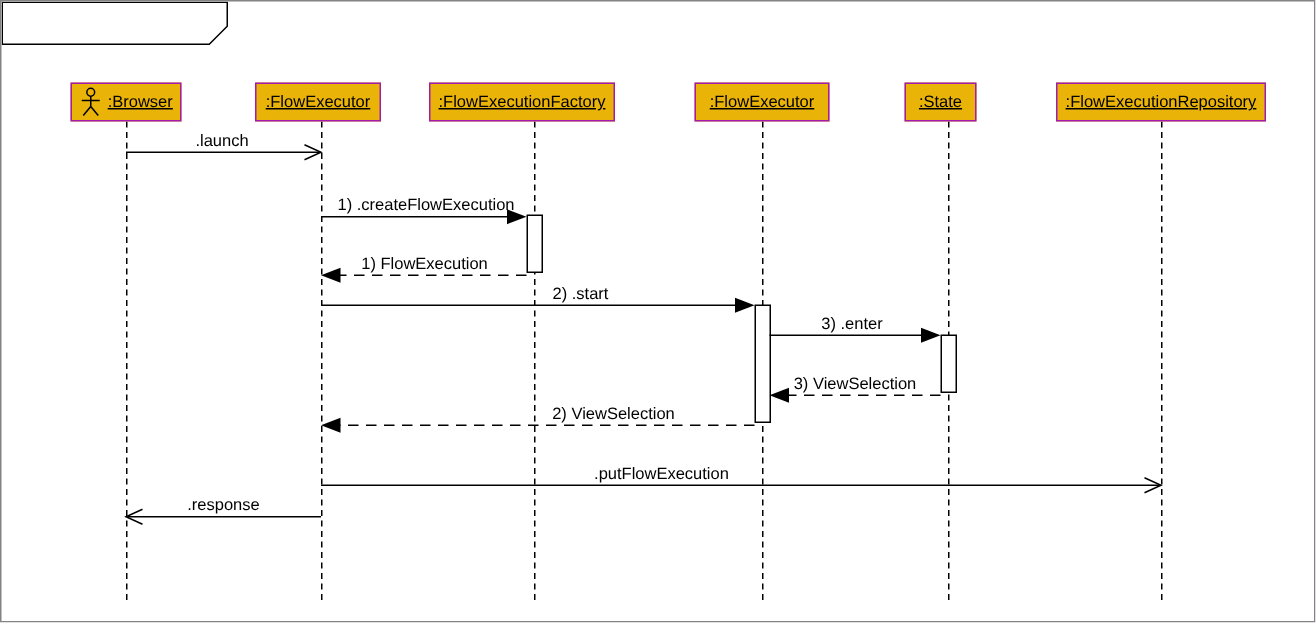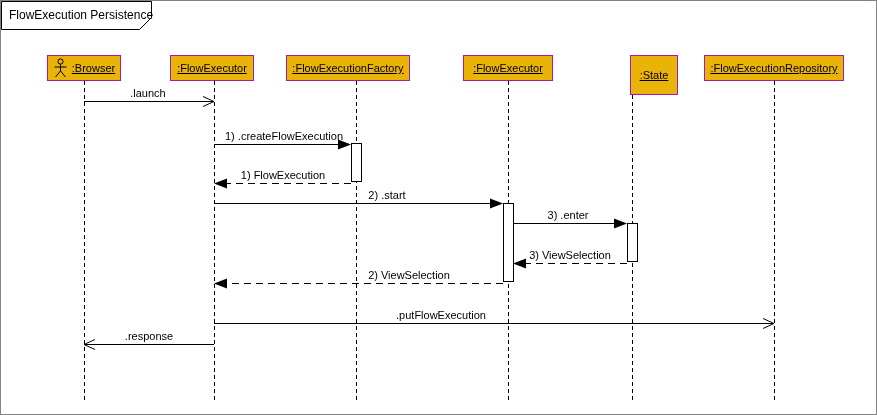--- a/index.html
+++ b/index.html
@@ -36,21 +36,20 @@
   #vector-layer text { font-family:"Liberation Sans", sans-serif; font-size:11px; fill:#000; }
 </style>
 </head>
 <body>
 
 <div class="stage">
 
   <svg class="title-tab" width="160" height="32">
     <path d="M 0.5 0.5 H 150.5 V 16.5 L 138.5 28.5 H 0.5 Z" fill="#ffffff" stroke="#000000" stroke-width="1"></path>
   </svg>
-  <div class="title-label">FlowExecution Persistence</div>
 
   <svg id="vector-layer" width="877" height="415" viewBox="0 0 877 415">
       <line x1="83.5" y1="80" x2="83.5" y2="400" stroke="#000000" stroke-width="1" stroke-dasharray="4 3"></line>
       <line x1="213.5" y1="80" x2="213.5" y2="400" stroke="#000000" stroke-width="1" stroke-dasharray="4 3"></line>
       <line x1="355.5" y1="80" x2="355.5" y2="400" stroke="#000000" stroke-width="1" stroke-dasharray="4 3"></line>
       <line x1="507.5" y1="80" x2="507.5" y2="400" stroke="#000000" stroke-width="1" stroke-dasharray="4 3"></line>
       <line x1="631.5" y1="80" x2="631.5" y2="400" stroke="#000000" stroke-width="1" stroke-dasharray="4 3"></line>
       <line x1="773.5" y1="80" x2="773.5" y2="400" stroke="#000000" stroke-width="1" stroke-dasharray="4 3"></line>
       <rect x="350.5" y="142.5" width="10" height="38" fill="#ffffff" stroke="#000000" stroke-width="1"></rect>
       <rect x="502.5" y="202.5" width="10" height="78" fill="#ffffff" stroke="#000000" stroke-width="1"></rect>
@@ -99,21 +98,21 @@
       </div>
       <div class="lf-box" style="left: 169px; top: 54px; width: 84px; height: 26px;">
         <span class="lf-label">:FlowExecutor</span>
       </div>
       <div class="lf-box" style="left: 285px; top: 54px; width: 124px; height: 26px;">
         <span class="lf-label">:FlowExecutionFactory</span>
       </div>
       <div class="lf-box" style="left: 462px; top: 54px; width: 90px; height: 26px;">
         <span class="lf-label">:FlowExecutor</span>
       </div>
-      <div class="lf-box" style="left: 629px; top: 54px; width: 48px; height: 40px;">
+      <div class="lf-box" style="left: 602px; top: 54px; width: 48px; height: 26px;">
         <span class="lf-label">:State</span>
       </div>
       <div class="lf-box" style="left: 703px; top: 54px; width: 140px; height: 26px;">
         <span class="lf-label">:FlowExecutionRepository</span>
       </div>
     </div>
 
 </div>
 
 </body></html>

